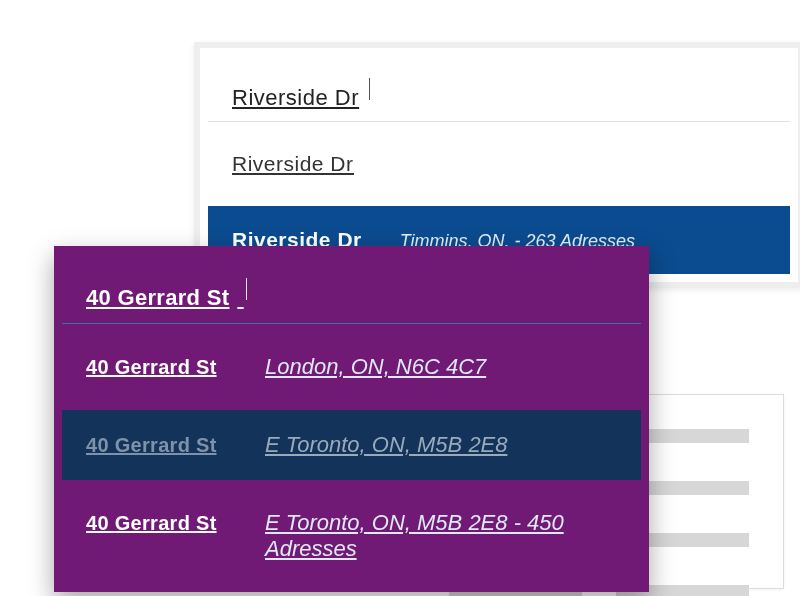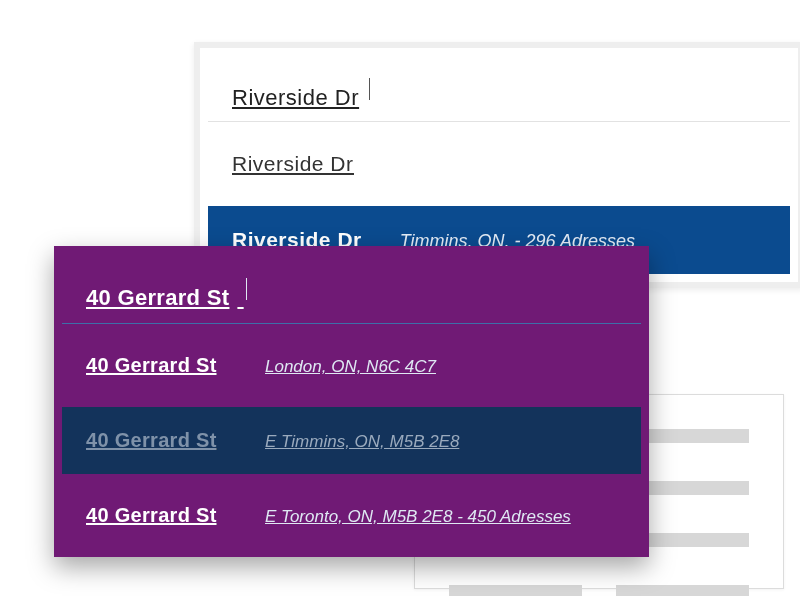--- a/index.html
+++ b/index.html
@@ -116,21 +116,21 @@
     cursor: pointer;
   }
   .panel-front .option-row .primary {
     font-size: 20px;
     color: #ffffff;
     font-weight: bold;
     letter-spacing: 0.3px;
     min-width: 145px;
   }
   .panel-front .option-row .secondary {
-    font-size: 17px;
+    font-size: 22px;
     color: #dfe8f3;
     font-style: italic;
   }
   .panel-front .option-row.hover {
     background: #13335b;
   }
   .panel-front .option-row.hover .primary {
     color: #7f92a9;
     font-weight: bold;
   }
@@ -160,33 +160,33 @@
 
 <div class="panel-top">
   <div class="input-row">
     <span>Riverside Dr</span><span class="cursor"></span>
   </div>
   <div class="option-row">
     <span class="primary">Riverside Dr</span>
   </div>
   <div class="option-row selected">
     <span class="primary">Riverside Dr</span>
-    <span class="secondary">Timmins, ON, - 296 Adresses</span>
+    <span class="secondary">Timmins, ON, - 263 Adresses</span>
   </div>
 </div>
 
 <div class="panel-front">
   <div class="input-row">
     <span>40 Gerrard St</span> <span class="cursor light"></span>
   </div>
   <div class="option-row">
     <span class="primary">40 Gerrard St</span>
     <span class="secondary">London, ON, N6C 4C7</span>
   </div>
   <div class="option-row hover">
     <span class="primary">40 Gerrard St</span>
-    <span class="secondary">E Timmins, ON, M5B 2E8</span>
+    <span class="secondary">E Toronto, ON, M5B 2E8</span>
   </div>
   <div class="option-row">
     <span class="primary">40 Gerrard St</span>
     <span class="secondary">E Toronto, ON, M5B 2E8 - 450 Adresses</span>
   </div>
 </div>
 
 </body></html>

